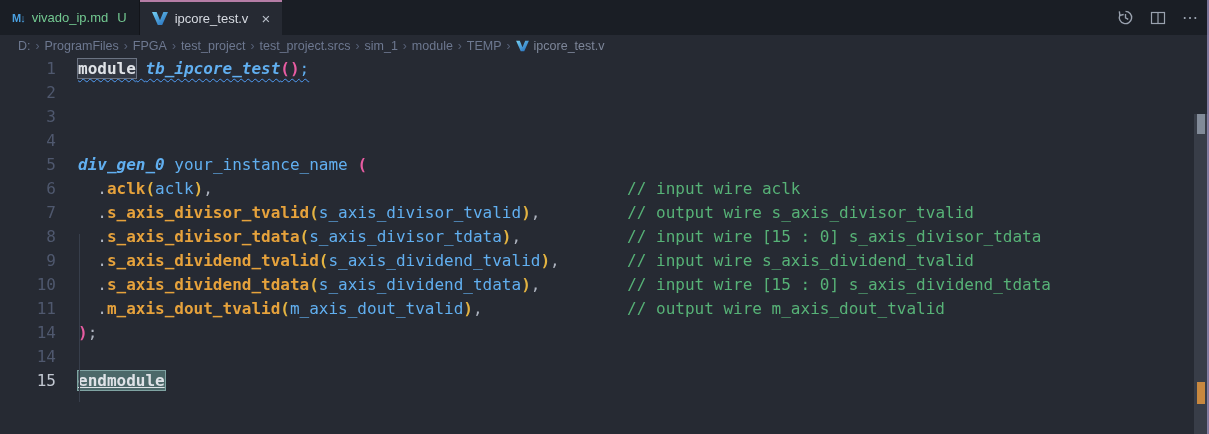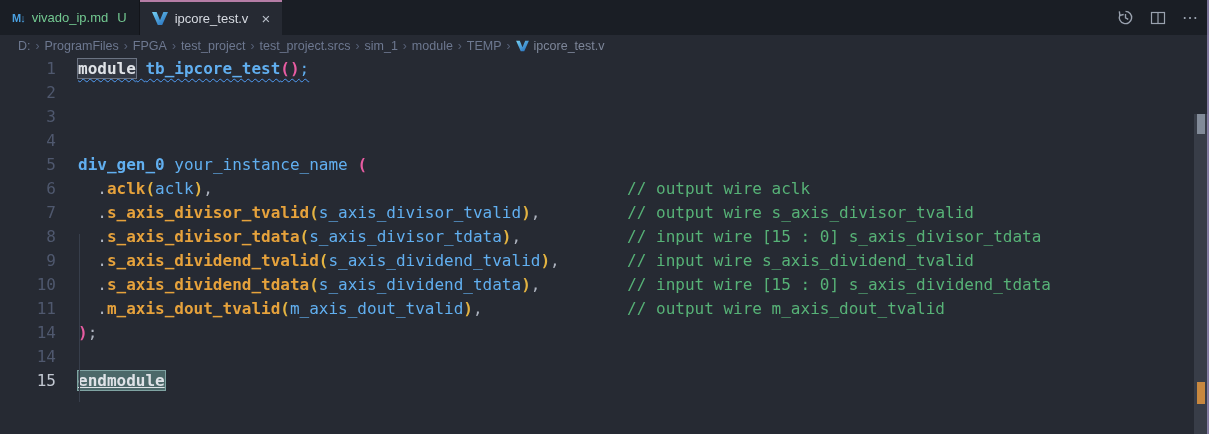--- a/index.html
+++ b/index.html
@@ -30,21 +30,21 @@
   .bc-sep{color:#566077;font-size:12px;}
   .bc-file{display:flex;align-items:center;gap:5px;color:#7d8699;}
 
   
   .editor{position:absolute;top:57px;left:0;right:0;bottom:0;}
   .line{height:24px;display:flex;font-family:"DejaVu Sans Mono",monospace;font-size:16px;line-height:24px;white-space:pre;}
   .ln{width:56px;flex:none;text-align:right;color:var(--lnum);user-select:none;}
   .line.cur .ln{color:var(--lnum-active);}
   .lc{padding-left:22px;}
   .kw{color:var(--kw);font-weight:bold;text-decoration:underline;}
-  .typ{color:var(--typ);font-weight:bold;margin-top:40px;}
+  .typ{color:var(--typ);font-style:italic;font-weight:bold;margin-top:40px;}
   .id{color:var(--id);}
   .port{color:var(--port);font-weight:bold;}
   .p1{color:var(--p1);font-weight:bold;}
   .p2{color:var(--p2);font-weight:bold;}
   .pn{color:var(--pn);}
   .cm{color:var(--cm);}
   .sq{text-decoration:underline;text-decoration-style:wavy;text-decoration-color:var(--sq);text-decoration-thickness:1px;text-underline-offset:4px;}
   .boxhl{background:rgba(115,125,140,.17);outline:1px solid #6b7382;margin-top:14px;}
   .selhl{background:#4c6869;outline:1px solid #7fa3a2;}
   .indent-guide{position:absolute;left:79px;top:177px;height:168px;border-left:1px solid #373e4b;pointer-events:none;}
@@ -116,21 +116,21 @@
     </span>
   </div>
 
 <div class="editor">
   <div id="code-lines">
       <div class="line"><span class="ln">1</span><span class="lc"><span class="kw boxhl sq">module</span><span class="sq"> </span><span class="typ sq">tb_ipcore_test</span><span class="p1 sq">()</span><span class="id sq">;</span></span></div>
       <div class="line"><span class="ln">2</span><span class="lc"></span></div>
       <div class="line"><span class="ln">3</span><span class="lc"></span></div>
       <div class="line"><span class="ln">4</span><span class="lc"></span></div>
       <div class="line"><span class="ln">5</span><span class="lc"><span class="typ">div_gen_0</span><span> </span><span class="id">your_instance_name</span><span> </span><span class="p1">(</span></span></div>
-      <div class="line"><span class="ln">6</span><span class="lc"><span>  </span><span class="pn">.</span><span class="port">aclk</span><span class="p2">(</span><span class="id">aclk</span><span class="p2">)</span><span class="pn">,</span><span>                                           </span><span class="cm">// output wire aclk</span></span></div>
+      <div class="line"><span class="ln">6</span><span class="lc"><span>  </span><span class="pn">.</span><span class="port">aclk</span><span class="p2">(</span><span class="id">aclk</span><span class="p2">)</span><span class="pn">,</span><span>                                           </span><span class="cm">// input wire aclk</span></span></div>
       <div class="line"><span class="ln">7</span><span class="lc"><span>  </span><span class="pn">.</span><span class="port">s_axis_divisor_tvalid</span><span class="p2">(</span><span class="id">s_axis_divisor_tvalid</span><span class="p2">)</span><span class="pn">,</span><span>         </span><span class="cm">// output wire s_axis_divisor_tvalid</span></span></div>
       <div class="line"><span class="ln">8</span><span class="lc"><span>  </span><span class="pn">.</span><span class="port">s_axis_divisor_tdata</span><span class="p2">(</span><span class="id">s_axis_divisor_tdata</span><span class="p2">)</span><span class="pn">,</span><span>           </span><span class="cm">// input wire [15 : 0] s_axis_divisor_tdata</span></span></div>
       <div class="line"><span class="ln">9</span><span class="lc"><span>  </span><span class="pn">.</span><span class="port">s_axis_dividend_tvalid</span><span class="p2">(</span><span class="id">s_axis_dividend_tvalid</span><span class="p2">)</span><span class="pn">,</span><span>       </span><span class="cm">// input wire s_axis_dividend_tvalid</span></span></div>
       <div class="line"><span class="ln">10</span><span class="lc"><span>  </span><span class="pn">.</span><span class="port">s_axis_dividend_tdata</span><span class="p2">(</span><span class="id">s_axis_dividend_tdata</span><span class="p2">)</span><span class="pn">,</span><span>         </span><span class="cm">// input wire [15 : 0] s_axis_dividend_tdata</span></span></div>
       <div class="line"><span class="ln">11</span><span class="lc"><span>  </span><span class="pn">.</span><span class="port">m_axis_dout_tvalid</span><span class="p2">(</span><span class="id">m_axis_dout_tvalid</span><span class="p2">)</span><span class="pn">,</span><span>               </span><span class="cm">// output wire m_axis_dout_tvalid</span></span></div>
       <div class="line"><span class="ln">14</span><span class="lc"><span class="p1">)</span><span class="pn">;</span></span></div>
       <div class="line"><span class="ln">14</span><span class="lc"></span></div>
       <div class="line cur"><span class="ln">15</span><span class="lc"><span class="kw selhl">endmodule</span></span></div>
     </div>
   <div class="indent-guide"></div>

